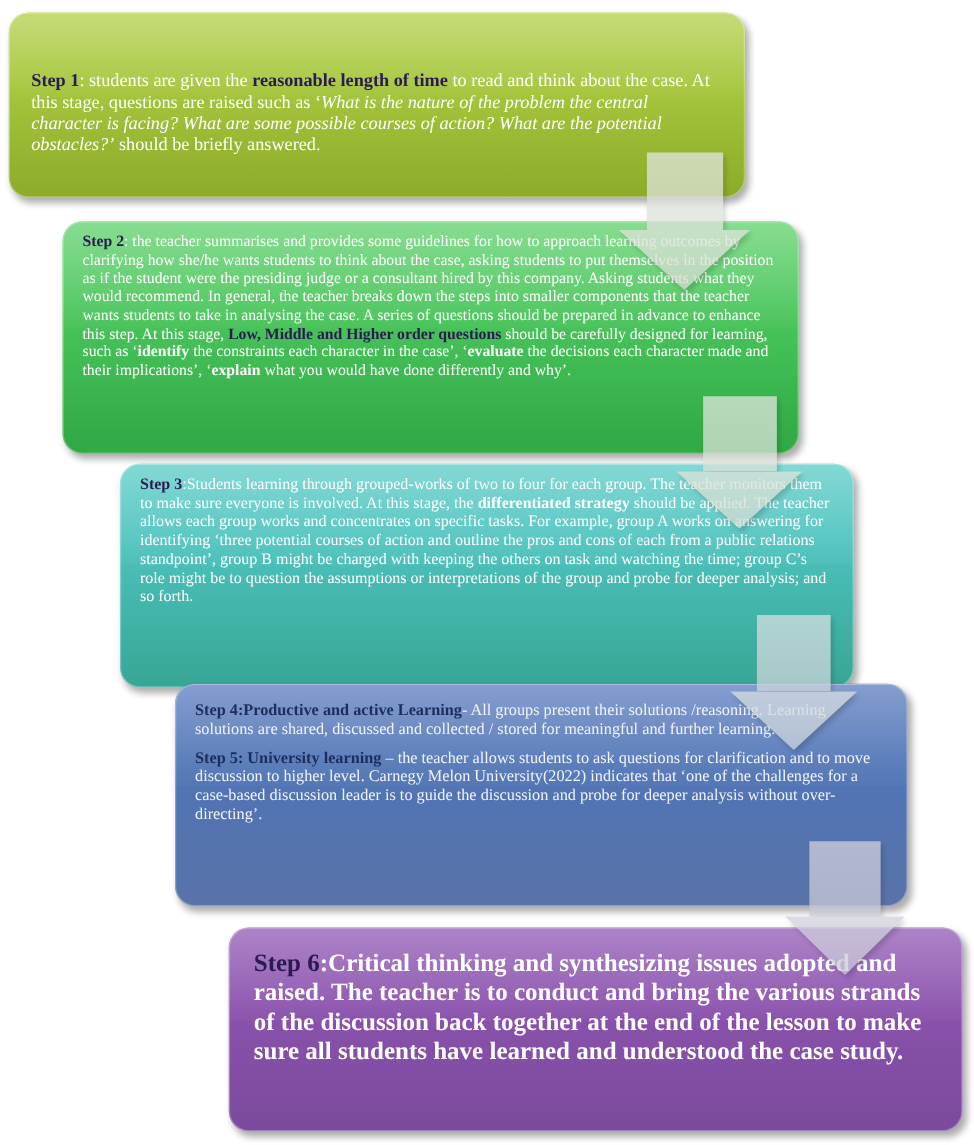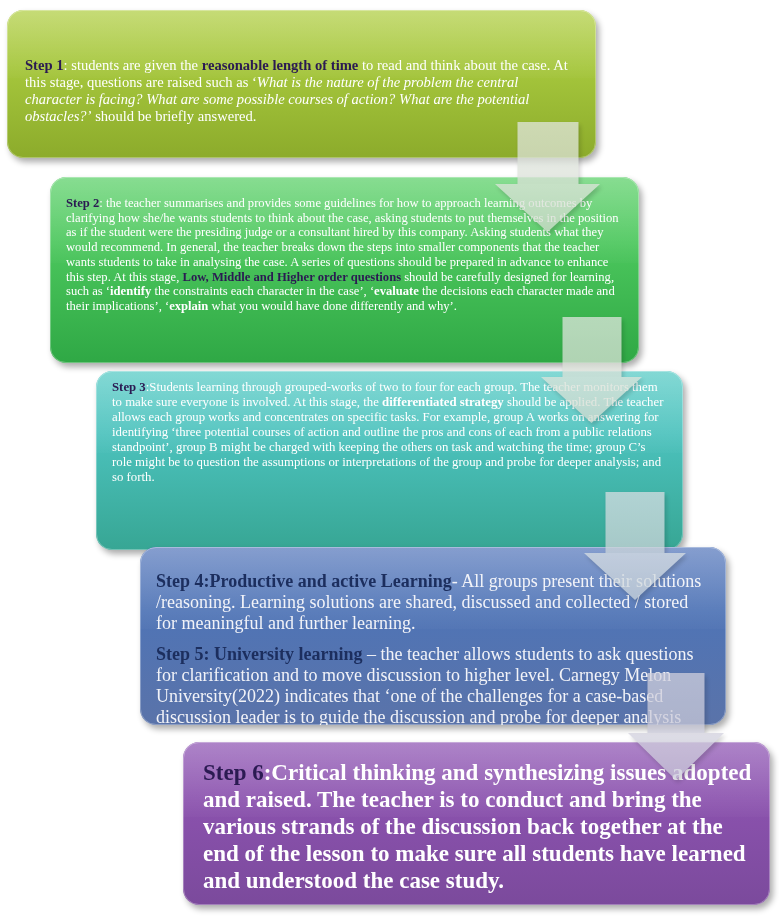--- a/index.html
+++ b/index.html
@@ -62,43 +62,43 @@
     left: 7px; top: 10px; width: 589px; height: 148px;
     background: linear-gradient(to bottom, #b2cf47 0%, #a5c63c 40%, #8cab2b 100%);
   }
   #box1 .step-text { padding: 26px 18px 14px 18px; font-size: 14.6px; margin-top: 21px; }
 
   
   #box2 {
     left: 50px; top: 177px; width: 589px; height: 186px;
     background: linear-gradient(to bottom, #5ed16b 0%, #4cc75d 35%, #2fa845 100%);
   }
-  #box2 .step-text { padding: 19px 16px 6px 16px; font-size: 12.6px; }
+  #box2 .step-text { padding: 9px 16px 6px 16px; font-size: 12.6px; }
 
   
   #box3 {
     left: 96px; top: 371px; width: 587px; height: 179px;
     background: linear-gradient(to bottom, #58cbc6 0%, #4cc2bd 35%, #37a694 100%);
   }
   #box3 .step-text { padding: 9px 16px 6px 16px; font-size: 12.8px; }
 
   
   #box4 {
     left: 140px; top: 547px; width: 586px; height: 178px;
     background: linear-gradient(to bottom, #5b7cbe 0%, #4f74b6 35%, #5a73a9 100%);
   }
-  #box4 .step-text { padding: 24px 16px 8px 16px; font-size: 18px; color: #f2f3f8; }
+  #box4 .step-text { padding: 13px 16px 8px 16px; font-size: 13px; color: #f2f3f8; }
   #box4 .lbl, #box4 .dark { color: #1c2e5e; }
 
   
   #box5 {
     left: 183px; top: 742px; width: 587px; height: 163px;
     background: linear-gradient(to bottom, #9159b5 0%, #8b52ae 35%, #7b4a9c 100%);
   }
-  #box5 .step-text { padding: 18px 18px 10px 20px; font-size: 23px; font-weight: bold; }
+  #box5 .step-text { padding: 18px 18px 10px 20px; font-size: 20px; font-weight: bold; }
   #box5 .dark { color: #2b1a52; }
 
   
   .arrow {
     position: absolute;
     z-index: 6;
     opacity: 0.74;
     filter: drop-shadow(2px 3px 2px rgba(0,0,0,0.22));
   }
   .arrow .stem {

